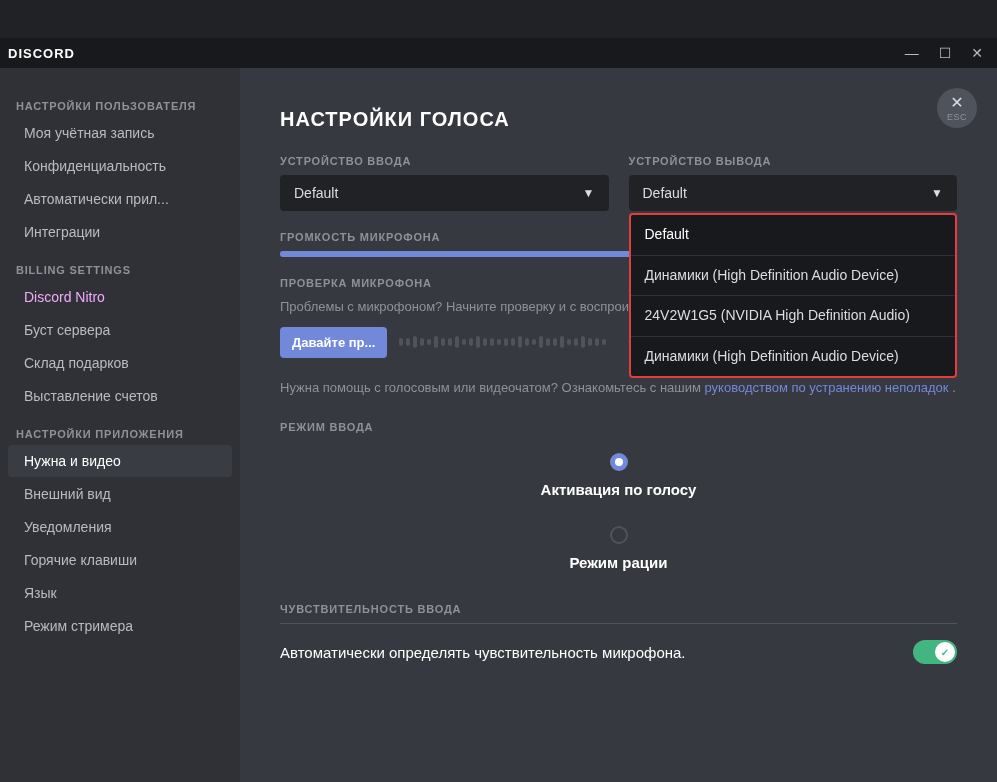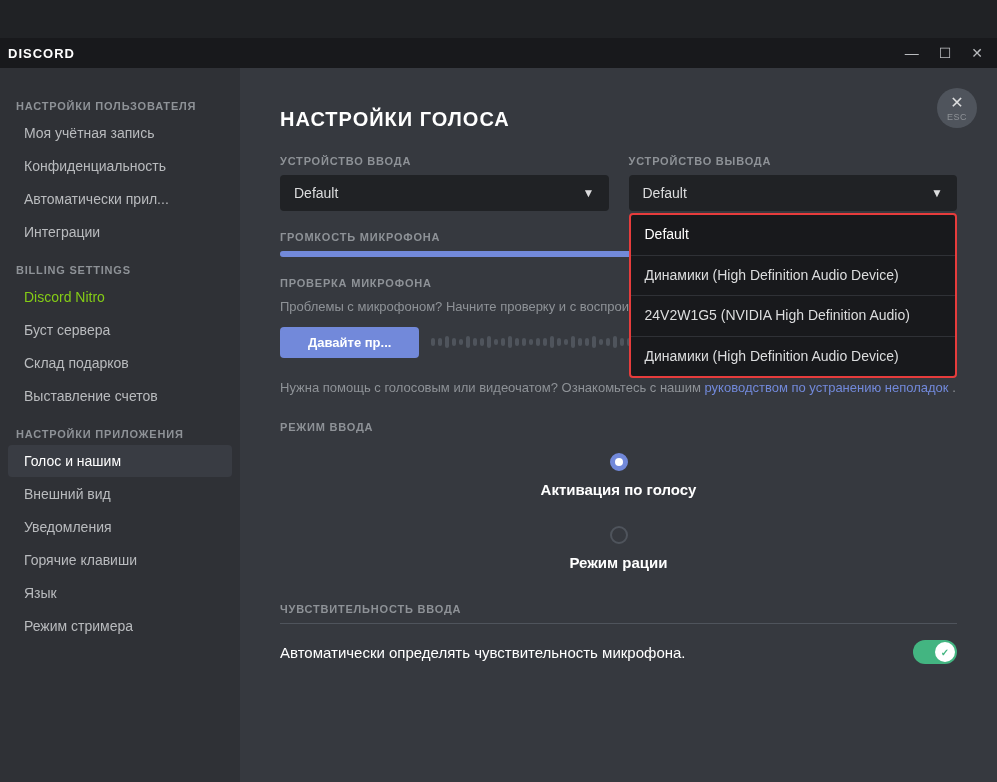--- a/index.html
+++ b/index.html
@@ -73,21 +73,21 @@
     }
     .sidebar-item {
       padding: 8px 16px;
       cursor: pointer;
       border-radius: 4px;
       margin: 1px 8px;
       color: #b9bbbe;
       font-size: 14px;
     }
     .sidebar-item.active { background: #393c43; color: #fff; }
-    .sidebar-item.highlight { color: #84cc16; }
+    .sidebar-item.highlight { color: #f0abfc; }
 
     
     .main-content {
       flex: 1;
       background: #36393f;
       padding: 40px 40px 20px 40px;
       overflow-y: auto;
       position: relative;
     }
     .main-content::-webkit-scrollbar { width: 4px; }
@@ -205,21 +205,21 @@
     }
     .mic-check-row {
       display: flex;
       align-items: center;
       gap: 12px;
     }
     .btn-primary {
       background: #7289da;
       color: #fff;
       border: none;
-      padding: 8px 28px;
+      padding: 8px 12px;
       border-radius: 4px;
       cursor: pointer;
       font-size: 13px;
       font-weight: 600;
       white-space: nowrap;
     }
     .wave-bars {
       display: flex;
       gap: 3px;
       align-items: center;
@@ -372,21 +372,21 @@
     <div class="sidebar-item">Автоматически прил...</div>
     <div class="sidebar-item">Интеграции</div>
 
     <div class="sidebar-section-label">BILLING SETTINGS</div>
     <div class="sidebar-item highlight">Discord Nitro</div>
     <div class="sidebar-item">Буст сервера</div>
     <div class="sidebar-item">Склад подарков</div>
     <div class="sidebar-item">Выставление счетов</div>
 
     <div class="sidebar-section-label">НАСТРОЙКИ ПРИЛОЖЕНИЯ</div>
-    <div class="sidebar-item active">Голос и нашим</div>
+    <div class="sidebar-item active">Нужна и видео</div>
     <div class="sidebar-item">Внешний вид</div>
     <div class="sidebar-item">Уведомления</div>
     <div class="sidebar-item">Горячие клавиши</div>
     <div class="sidebar-item">Язык</div>
     <div class="sidebar-item">Режим стримера</div>
   </div>
 
   <div class="main-content">
 
     <button class="esc-btn">

